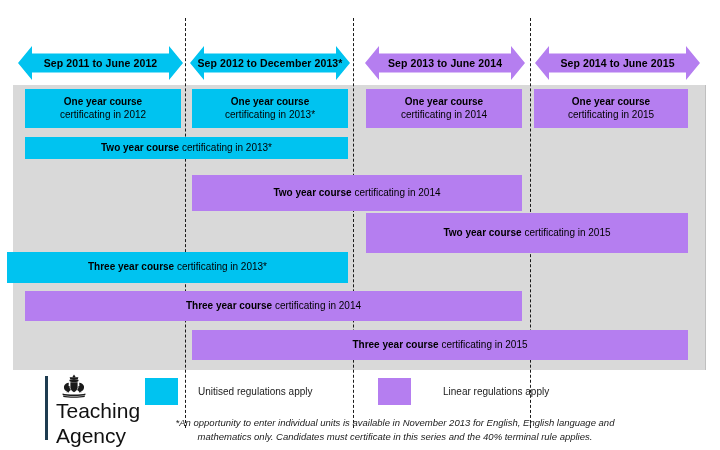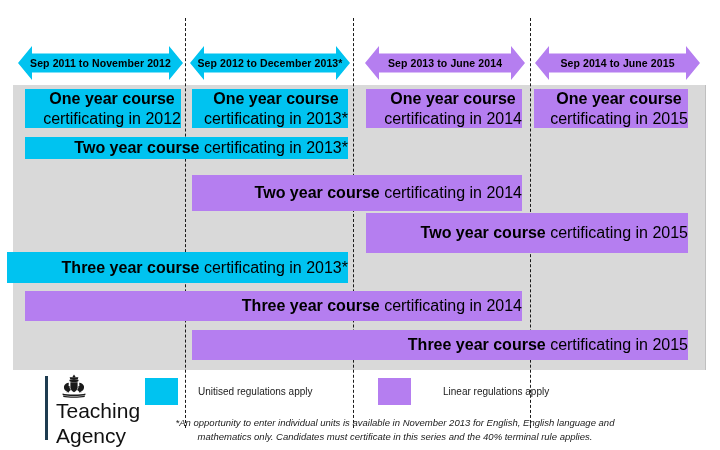--- a/index.html
+++ b/index.html
@@ -56,22 +56,22 @@
                        14px 78%, 14px 100%);
   }
   .arrow.cyan   { background: #00c3f0; }
   .arrow.purple { background: #b57ef0; }
 
   
   .bar {
     position: absolute;
     display: flex;
     align-items: center;
-    justify-content: flex-end;
-    font-size: 16px;
+    justify-content: center;
+    font-size: 10px;
     color: #000000;
     text-align: center;
     line-height: 1.25;
     white-space: nowrap;
   }
   .bar.cyan   { background: #00c3f0; }
   .bar.purple { background: #b57ef0; }
   .bar b { font-weight: bold; }
   .bar .two-line { display: block; }
   .bar .ttl { font-weight: bold; display: block; }
@@ -143,21 +143,21 @@
 
 <div id="canvas">
 
   <div class="grey-band"></div>
 
   <div class="divider" style="left:185px;"></div>
   <div class="divider" style="left:353px;"></div>
   <div class="divider" style="left:530px;"></div>
 
   <div class="arrow cyan" style="left:18px; top:46px; width:165px;">
-    <span>Sep 2011 to November 2012</span>
+    <span>Sep 2011 to June 2012</span>
   </div>
   <div class="arrow cyan" style="left:190px; top:46px; width:160px;">
     <span>Sep 2012 to December 2013*</span>
   </div>
   <div class="arrow purple" style="left:365px; top:46px; width:160px;">
     <span>Sep 2013 to June 2014</span>
   </div>
   <div class="arrow purple" style="left:535px; top:46px; width:165px;">
     <span>Sep 2014 to June 2015</span>
   </div>

